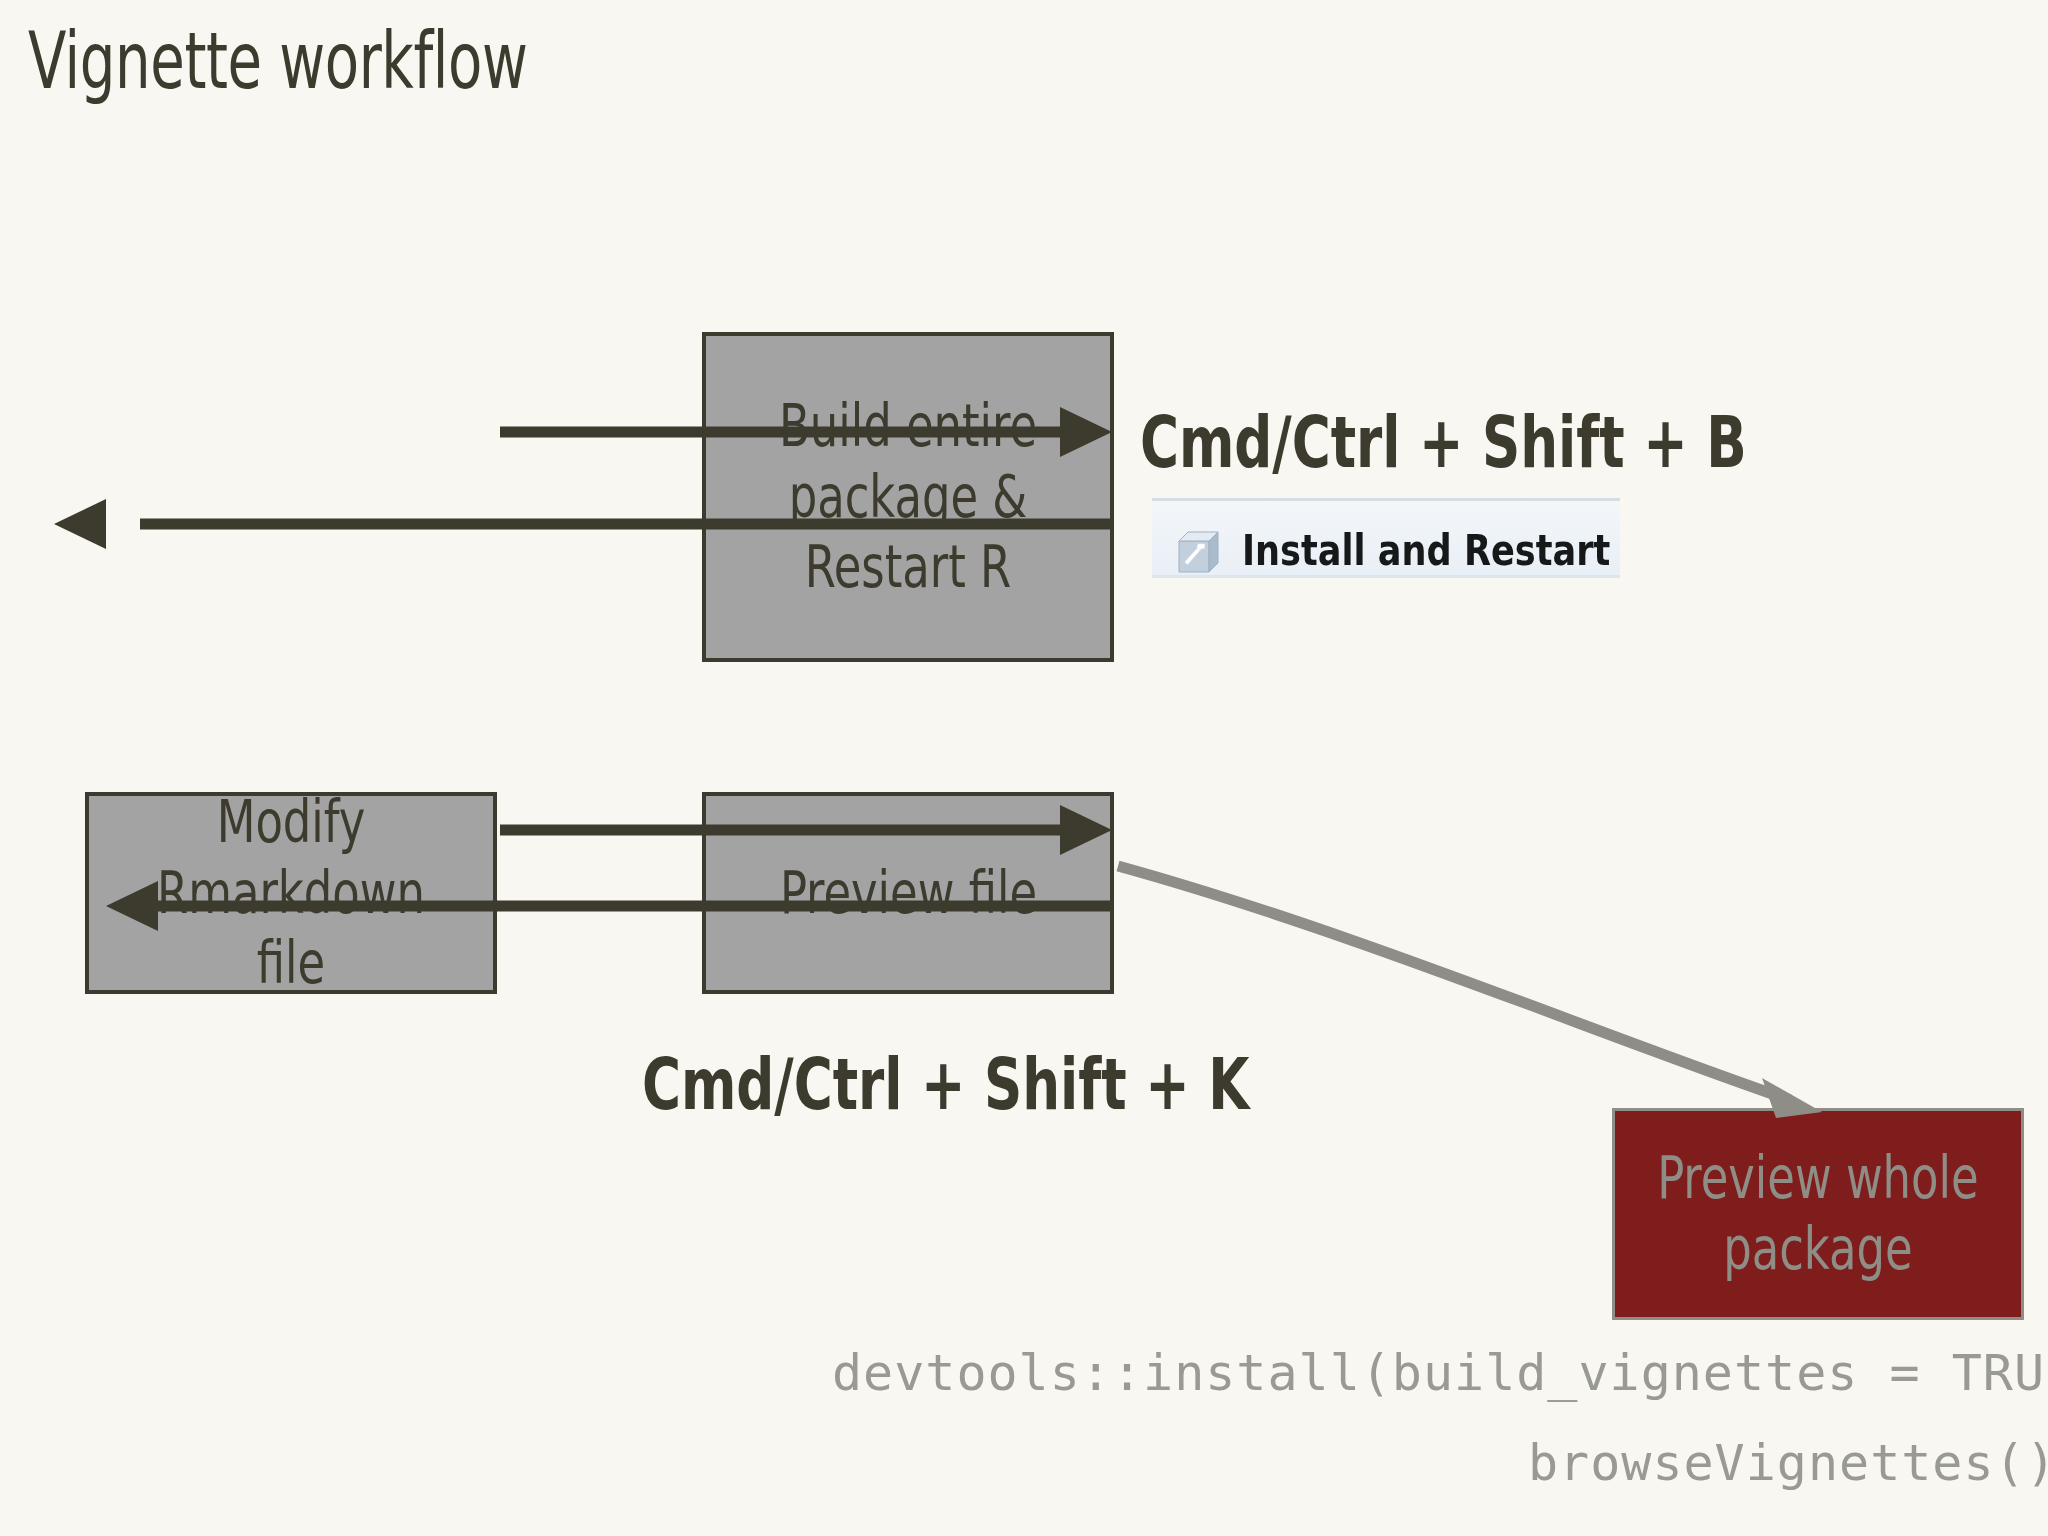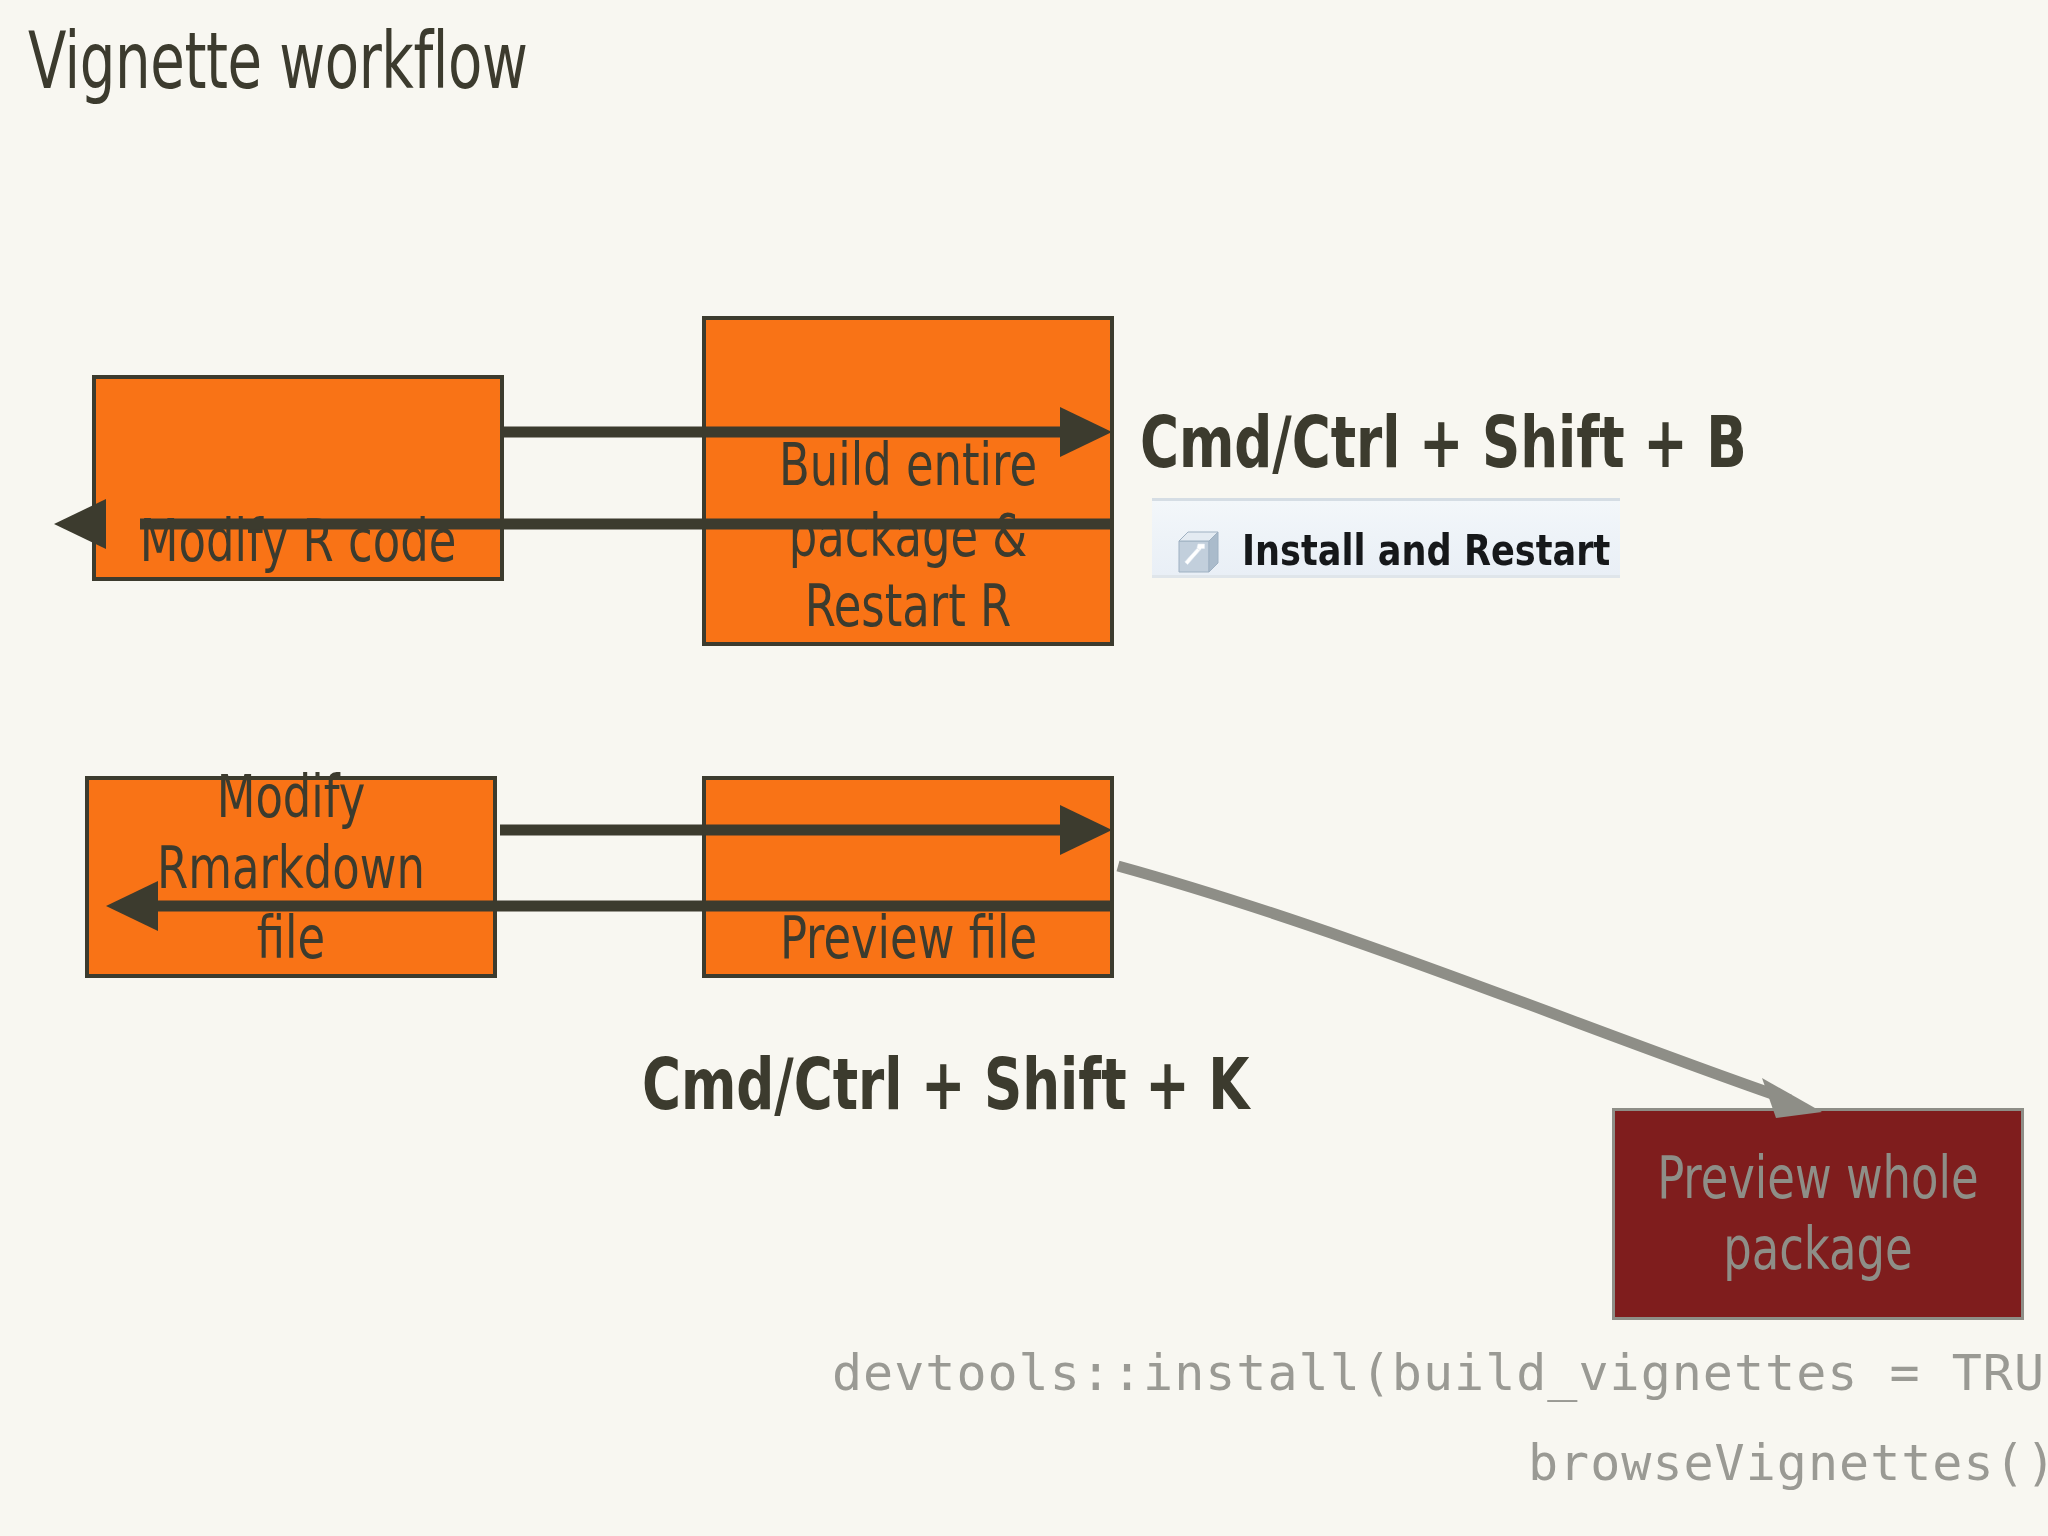--- a/index.html
+++ b/index.html
@@ -33,26 +33,27 @@
     letter-spacing: -0.5px;
     transform: scaleX(0.80);
     transform-origin: left top;
     white-space: nowrap;
   }
 
   
   .node {
     position: absolute;
     box-sizing: border-box;
-    background: #f97316;
+    background: #a3a3a3;
     border: 4px solid #3c3b2e;
     display: flex;
-    align-items: flex-end;
+    align-items: center;
     justify-content: center;
     text-align: center;
+    margin-top: 16px;
   }
   .node .label {
     font-family: "DejaVu Sans Condensed", "Liberation Sans Narrow", "Liberation Sans", sans-serif;
     font-size: 58px;
     line-height: 1.22;
     color: #3c3b2e;
     font-weight: 400;
     transform: scaleX(0.86);
     padding: 0 10px;
     white-space: pre-line;
@@ -156,23 +157,20 @@
   #code-install { left: 832px;  top: 1348px; }
   #code-browse  { left: 1528px; top: 1438px; }
 </style>
 </head>
 <body>
 
 <div id="slide">
 
   <div id="title">Vignette workflow</div>
 
-  <div class="node" id="node-modify-r">
-    <span class="label">Modify R code</span>
-  </div>
 
   <div class="node" id="node-build">
     <span class="label">Build entire
 package &amp;
 Restart R</span>
   </div>
 
   <div class="node" id="node-modify-rmd">
     <span class="label">Modify
 Rmarkdown file</span>

